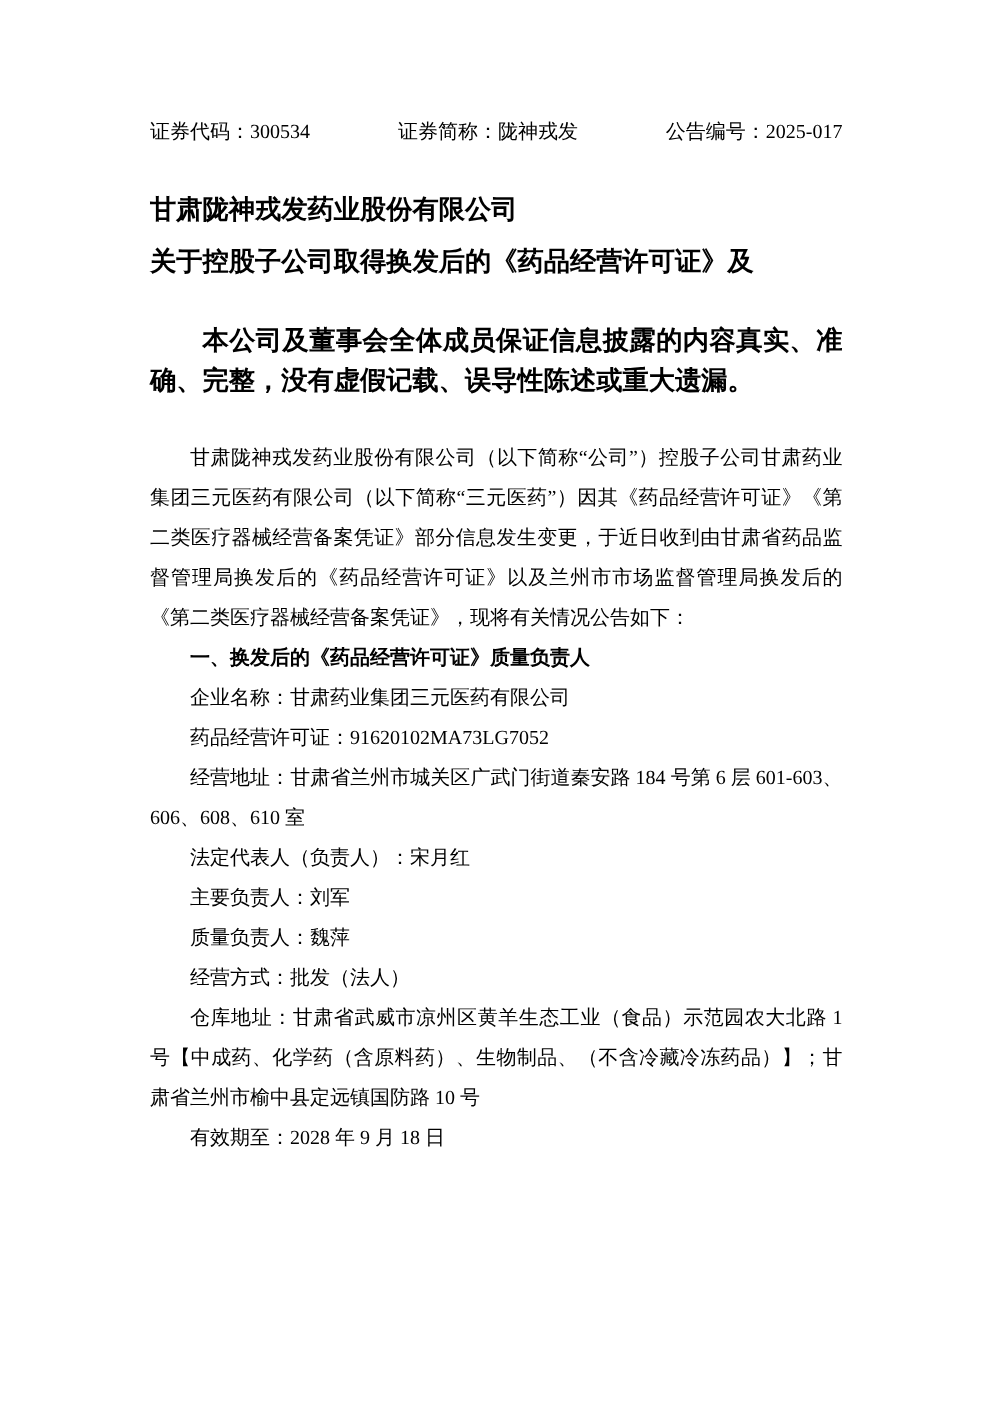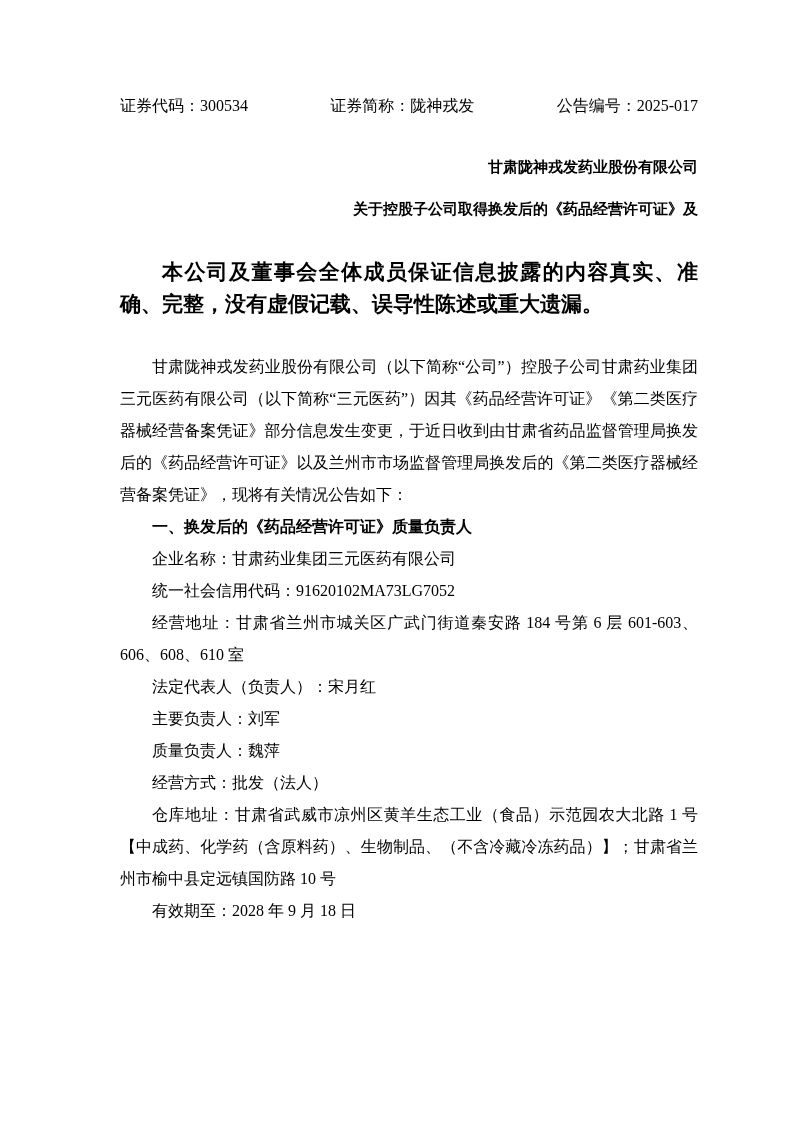--- a/index.html
+++ b/index.html
@@ -7,38 +7,38 @@
     padding: 0;
     background: #ffffff;
   }
   .page {
     position: relative;
     width: 794px;
     height: 1122px;
     margin: 0 auto;
     background: #ffffff;
     box-sizing: border-box;
-    padding: 96px 96px 0 120px;
+    padding: 96px 120px 0 120px;
     font-family: "Liberation Serif", "DejaVu Serif", serif;
     color: #000000;
     overflow: hidden;
   }
   .doc-header {
     display: flex;
     justify-content: space-between;
     align-items: baseline;
     font-size: 16px;
     line-height: 20px;
     white-space: nowrap;
   }
   .title-block {
     margin-top: 30px;
-    text-align: right;
+    text-align: left;
     font-weight: bold;
-    font-size: 15px;
+    font-size: 21px;
     line-height: 42px;
   }
   .disclaimer {
     margin: 26px 0 0 0;
     font-weight: bold;
     font-size: 21px;
     line-height: 32px;
     text-indent: 2em;
     text-align: justify;
     text-justify: inter-ideograph;
@@ -73,21 +73,21 @@
     <div>甘肃陇神戎发药业股份有限公司</div>
     <div>关于控股子公司取得换发后的《药品经营许可证》及</div>
   </div>
 
   <p class="disclaimer">本公司及董事会全体成员保证信息披露的内容真实、准确、完整，没有虚假记载、误导性陈述或重大遗漏。</p>
 
   <div class="body-text">
     <p class="intro">甘肃陇神戎发药业股份有限公司（以下简称“公司”）控股子公司甘肃药业集团三元医药有限公司（以下简称“三元医药”）因其《药品经营许可证》《第二类医疗器械经营备案凭证》部分信息发生变更，于近日收到由甘肃省药品监督管理局换发后的《药品经营许可证》以及兰州市市场监督管理局换发后的《第二类医疗器械经营备案凭证》，现将有关情况公告如下：</p>
     <p class="section-heading">一、换发后的《药品经营许可证》质量负责人</p>
     <p>企业名称：甘肃药业集团三元医药有限公司</p>
-    <p>统一社会信用代码：91620102MA73LG7052</p>
+    <p>药品经营许可证：91620102MA73LG7052</p>
     <p>经营地址：甘肃省兰州市城关区广武门街道秦安路 184 号第 6 层 601-603、606、608、610 室</p>
     <p>法定代表人（负责人）：宋月红</p>
     <p>主要负责人：刘军</p>
     <p>质量负责人：魏萍</p>
     <p>经营方式：批发（法人）</p>
     <p>仓库地址：甘肃省武威市凉州区黄羊生态工业（食品）示范园农大北路 1 号【中成药、化学药（含原料药）、生物制品、（不含冷藏冷冻药品）】；甘肃省兰州市榆中县定远镇国防路 10 号</p>
     <p>有效期至：2028 年 9 月 18 日</p>
   </div>
 
 </div>

